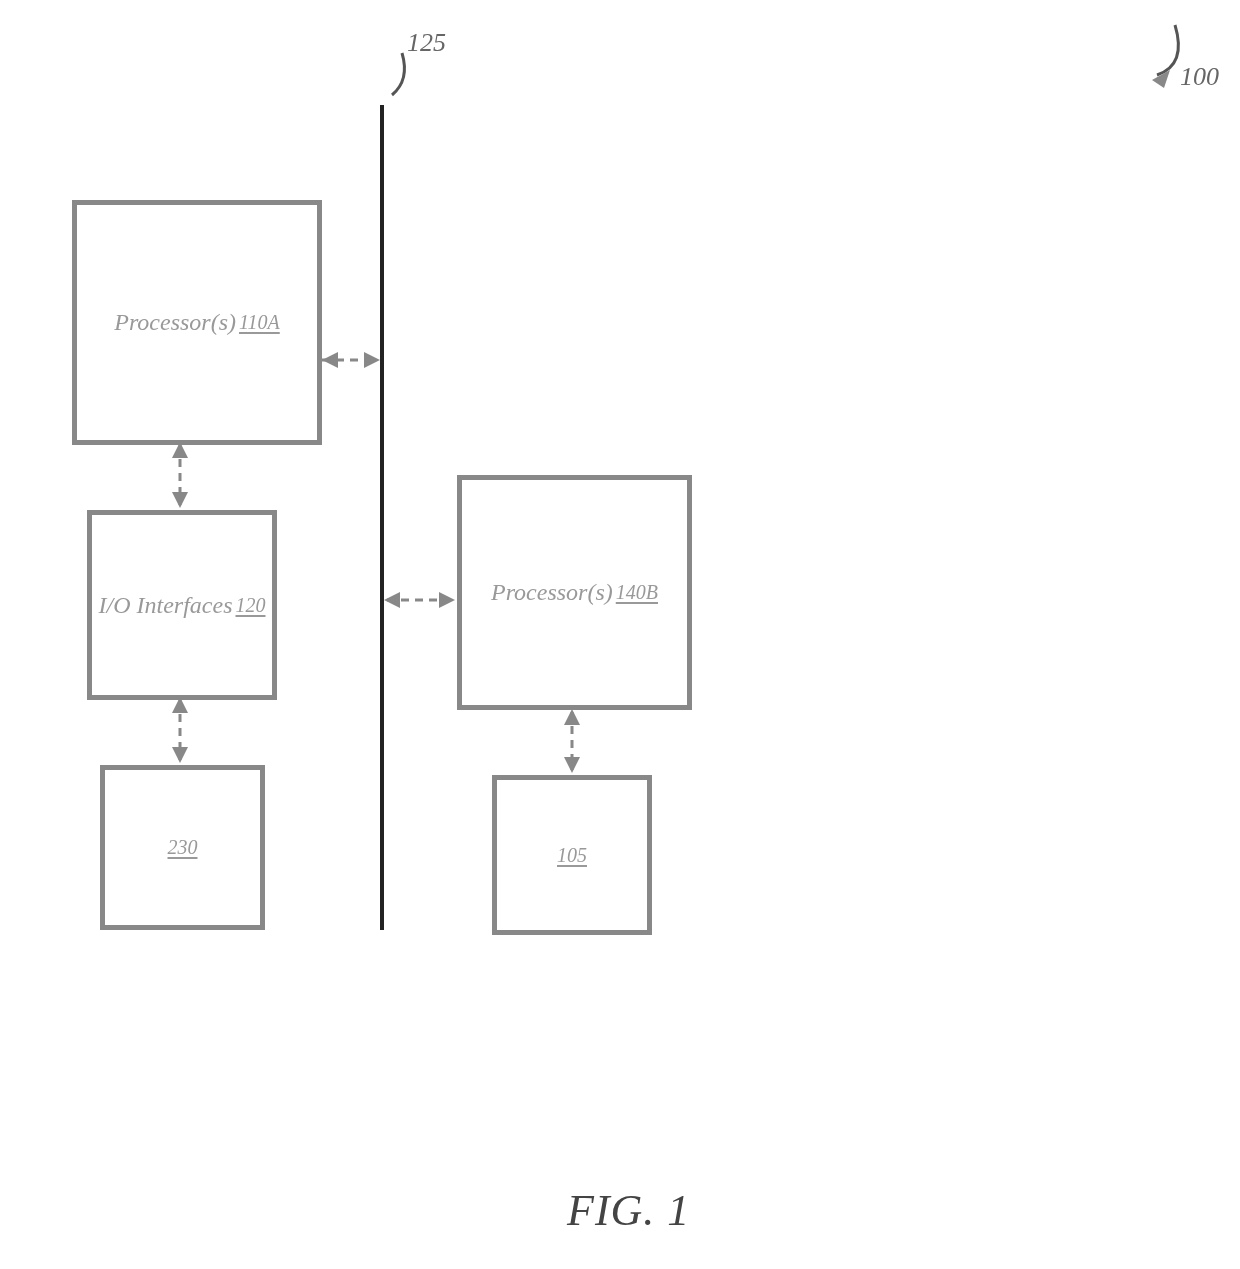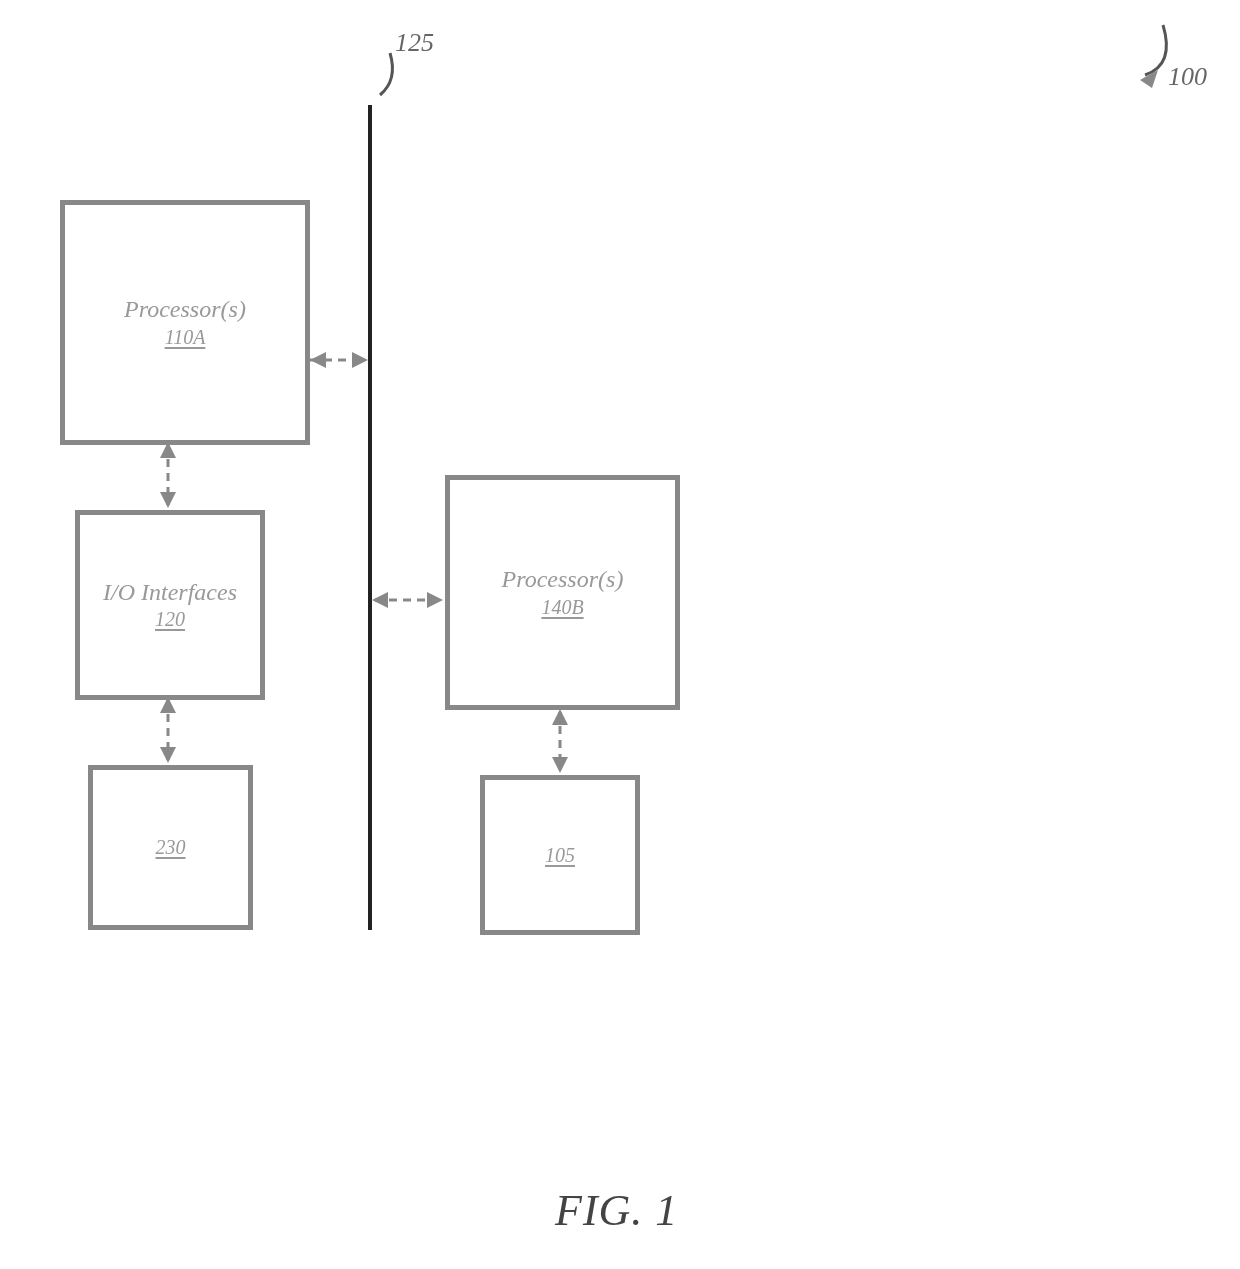--- a/index.html
+++ b/index.html
@@ -6,27 +6,27 @@
     body {
       width: 1240px;
       height: 1269px;
       position: relative;
       font-family: Georgia, 'Times New Roman', serif;
       font-style: italic;
       background: #fff;
     }
     .diagram {
       position: absolute;
-      left: 0; top: 0; width: 1188px; height: 1269px;
+      left: 12px; top: 0; width: 1188px; height: 1269px;
     }
     .box {
       position: absolute;
       border: 5px solid #888;
       display: flex;
-      flex-direction: column;
+      flex-direction: row;
       align-items: center;
       justify-content: center;
       text-align: center;
       background: #fff;
       gap: 3px;
     }
     .box-label { font-size: 24px; color: #999; line-height: 1.1; }
     .box-num { font-size: 20px; color: #999; text-decoration: underline; text-underline-offset: 3px; }
     .fig-label {
       position: absolute;

